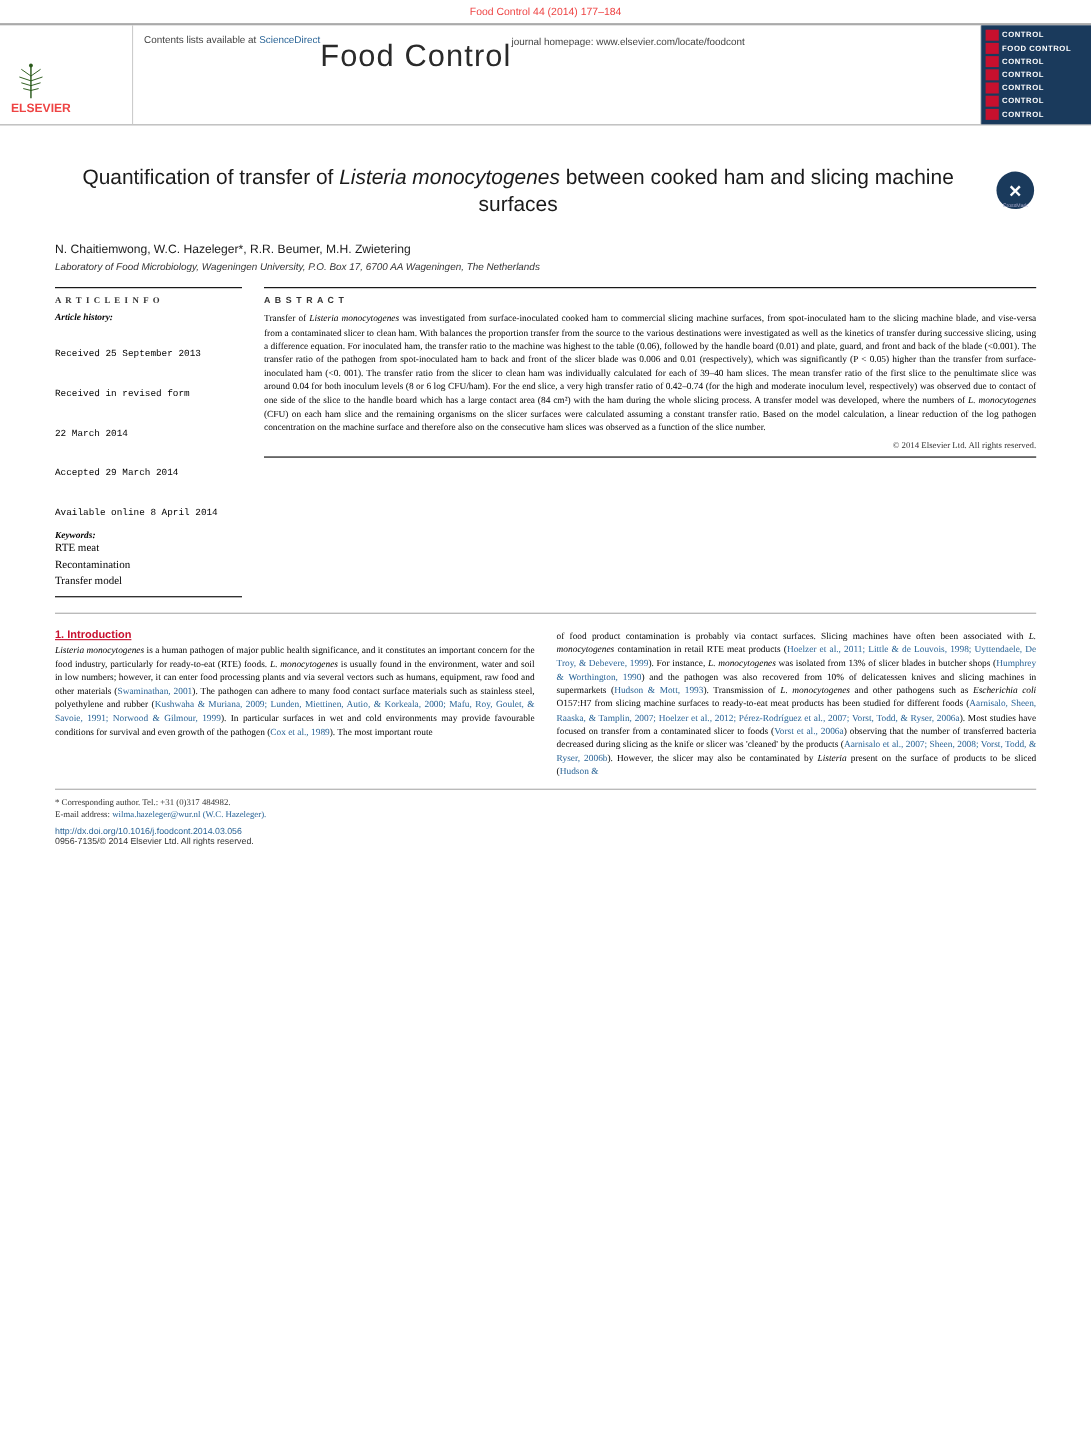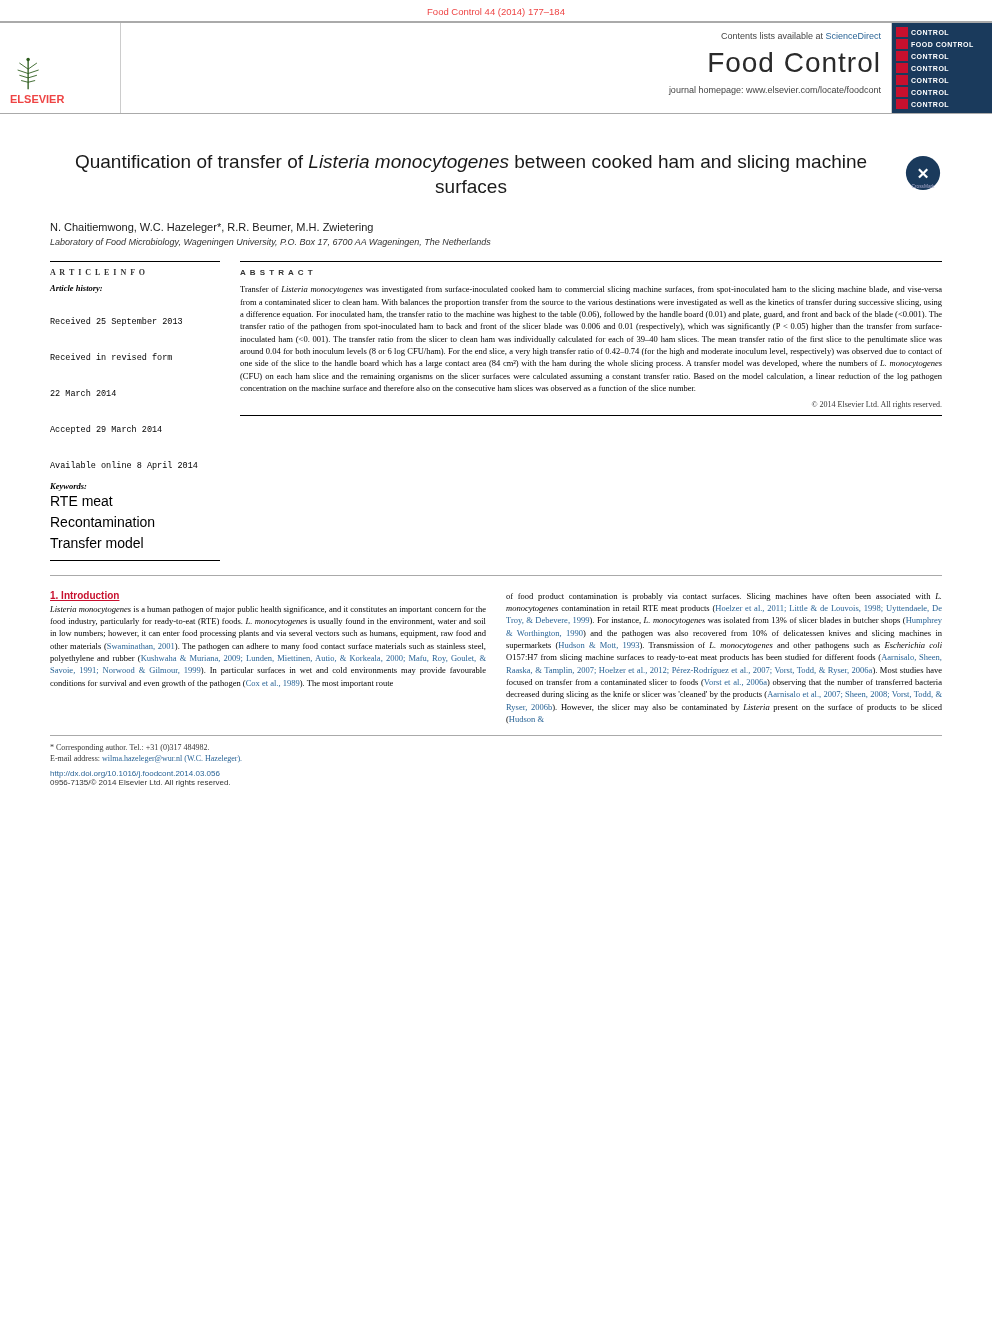--- a/index.html
+++ b/index.html
@@ -42,22 +42,22 @@
       padding: 8px 10px;
       display: flex;
       flex-direction: column;
       align-items: flex-start;
       justify-content: flex-end;
     }
 
     .header-center {
       flex: 1;
       display: flex;
-      flex-direction: column;
-      align-items: flex-end;
+      flex-direction: row;
+      align-items: flex-start;
       padding: 8px 10px;
       border-left: 1px solid #ccc;
       border-right: 1px solid #ccc;
     }
 
     .header-center .contents-line {
       font-family: Arial, sans-serif;
       font-size: 9px;
       color: #444;
       margin-bottom: 2px;
@@ -222,22 +222,22 @@
     }
 
     .keywords-title {
       font-size: 8.5px;
       font-style: italic;
       font-weight: bold;
       font-family: "Times New Roman", serif;
     }
 
     .keyword-item {
-      font-size: 14px;
-      font-family: Liberation Sans, sans-serif;
+      font-size: 10px;
+      font-family: Liberation Serif, serif;
       line-height: 1.5;
     }
 
     
     .abstract-section {
       border-top: 1px solid #000;
       border-bottom: 1px solid #000;
       padding: 6px 0;
     }
 

